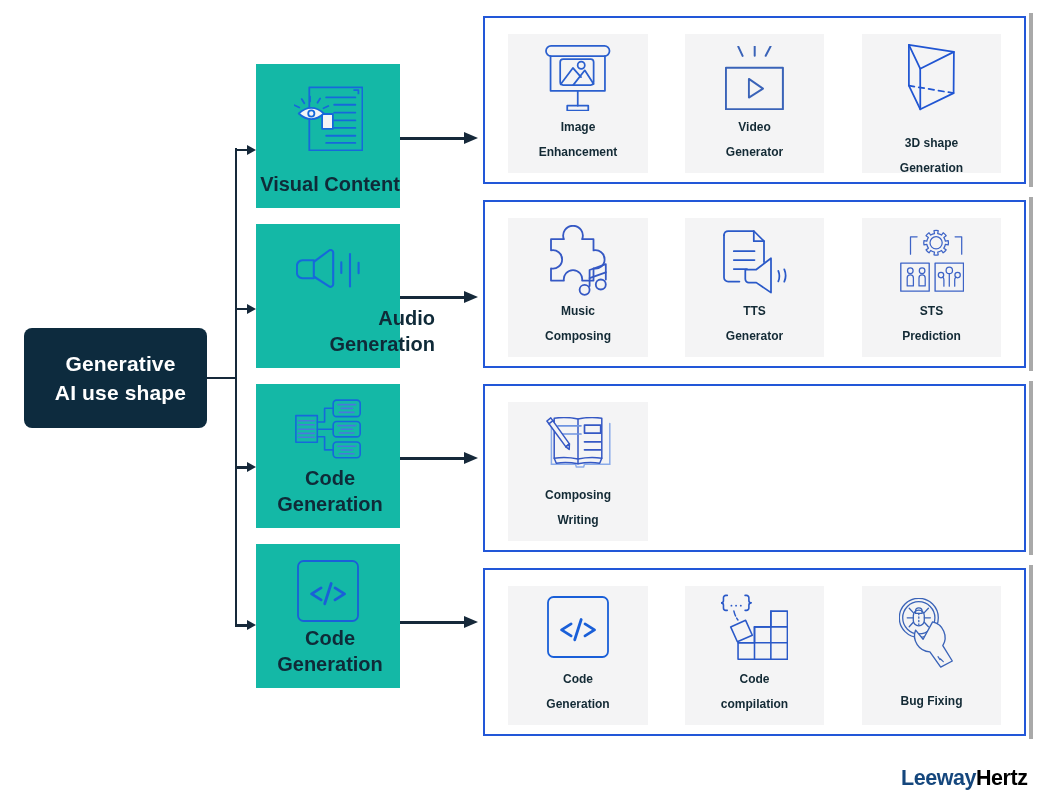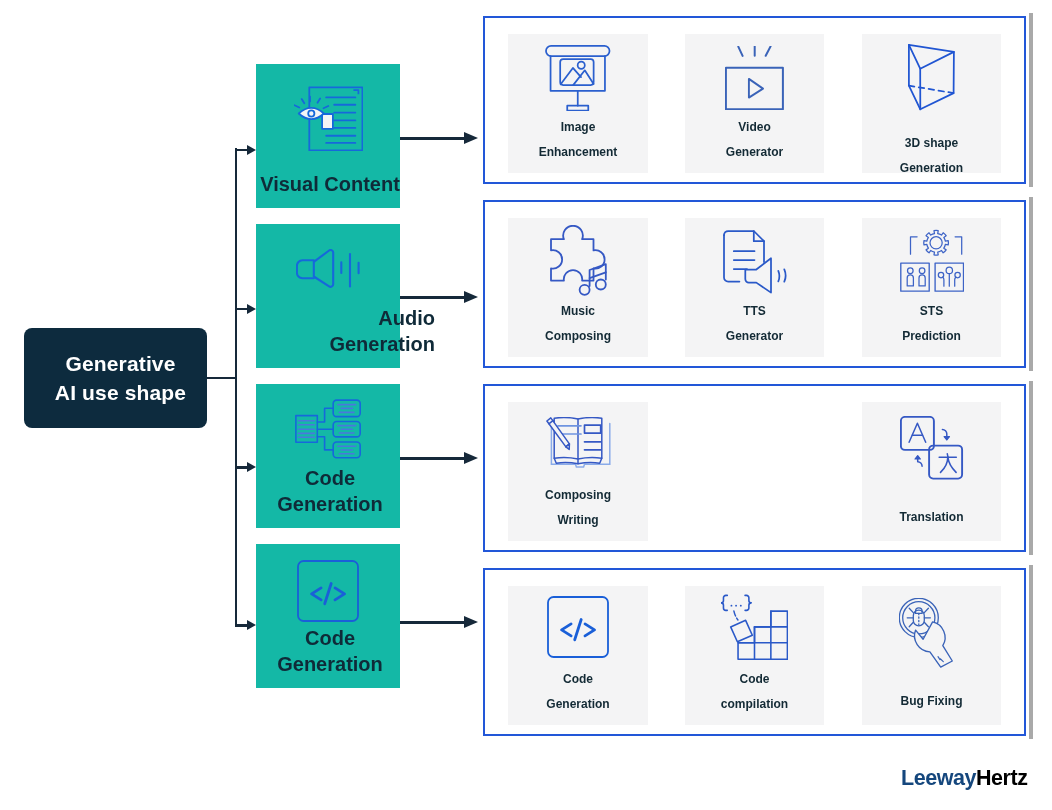--- a/index.html
+++ b/index.html
@@ -281,41 +281,20 @@
   <path d="M2.9 6.8 L7.2 3.4"></path>
   <path d="M19.9 29.9 L23.4 26.9 L23.2 32.4 Z"></path>
  </g>
 </svg>
         </div>
       <div class="c-lbl" style="top:81px;">
         <span>Composing</span>
         <span>Writing</span>
       </div>
     </div>
-    <div class="card" style="left:377px;width:139px;">
-      <div class="c-ico" style="top:46px;">
-          <svg viewBox="0 0 64 64" width="64" height="64" fill="none" stroke="#3558c4" stroke-width="1.9" stroke-linecap="round" stroke-linejoin="round">
- <rect x="0.9" y="0.9" width="33" height="33" rx="4"></rect>
- <rect x="29.1" y="29.6" width="33" height="33" rx="4"></rect>
- <path d="M9.1 26.3 L17.4 7.3 L25.7 26.3" stroke-width="1.5"></path>
- <path d="M12.3 19.3 H22.5" stroke-width="1.5"></path>
- <path d="M39.2 41.2 H56.3" stroke-width="1.6"></path>
- <path d="M47.3 37.8 L48 41.2" stroke-width="1.5"></path>
- <path d="M47.8 41.2 Q47.8 49.3 40.5 56.4" stroke-width="1.6"></path>
- <path d="M47.8 41.2 Q48.8 49.3 56.1 56.4" stroke-width="1.6"></path>
- <path d="M42.4 13.4 A4.4 4.4 0 0 1 46.8 17.8 V23" stroke-width="1.5"></path>
- <path d="M44.1 20.6 L46.8 24 L49.5 20.6 Z" stroke-width="1.2" fill="#3558c4"></path>
- <path d="M22.1 50.2 A4.4 4.4 0 0 0 17.7 45.8 V40.6" stroke-width="1.5"></path>
- <path d="M20.4 43 L17.7 39.6 L15 43 Z" stroke-width="1.2" fill="#3558c4"></path>
-</svg>
-        </div>
-      <div class="c-lbl" style="top:103px;">
-        <span>Translation</span>
-      </div>
-    </div>
   </div>
   <div class="row" style="top:568px;">
     <div class="card" style="left:23px;width:140px;">
       <div class="c-ico" style="top:41px;">
           <svg viewBox="0 0 62 62" width="62" height="62" fill="none" stroke="#1a5fd8" stroke-width="1.9" stroke-linecap="round" stroke-linejoin="round">
  <rect x="1" y="1" width="60" height="60" rx="5.6" stroke-width="1.8"></rect>
  <path d="M24.1 27.9 L14.6 33.9 L24.1 39.9" stroke-width="2.8"></path>
  <path d="M38.0 27.9 L47.5 33.9 L38.0 39.9" stroke-width="2.8"></path>
  <path d="M34.2 23.5 L27.7 43.8" stroke-width="2.8"></path>
 </svg>

